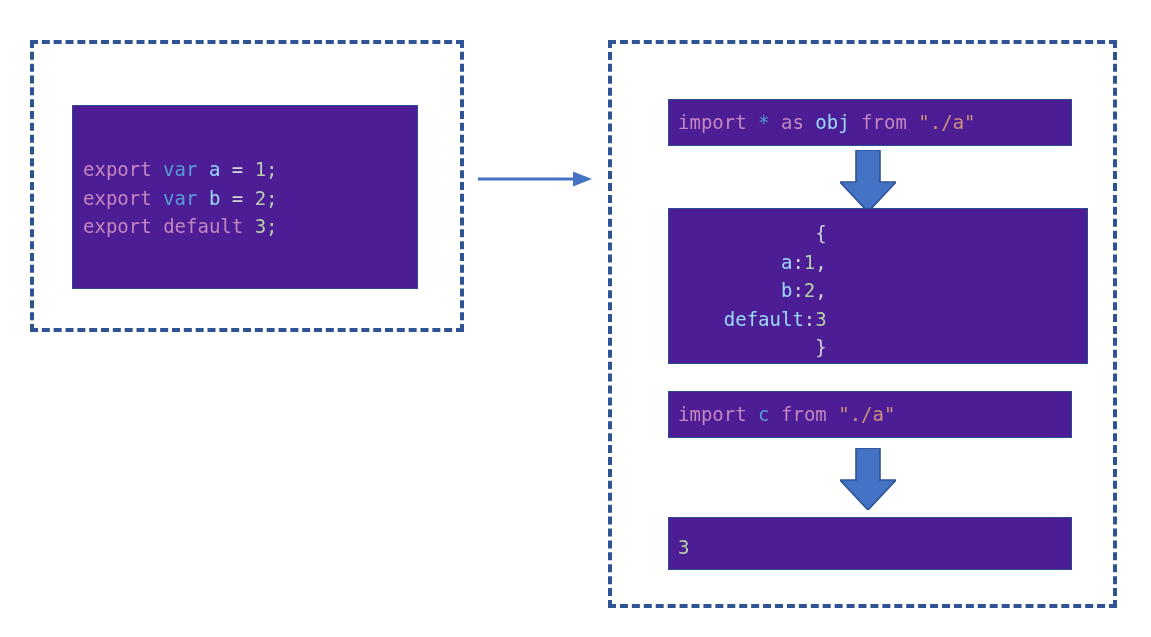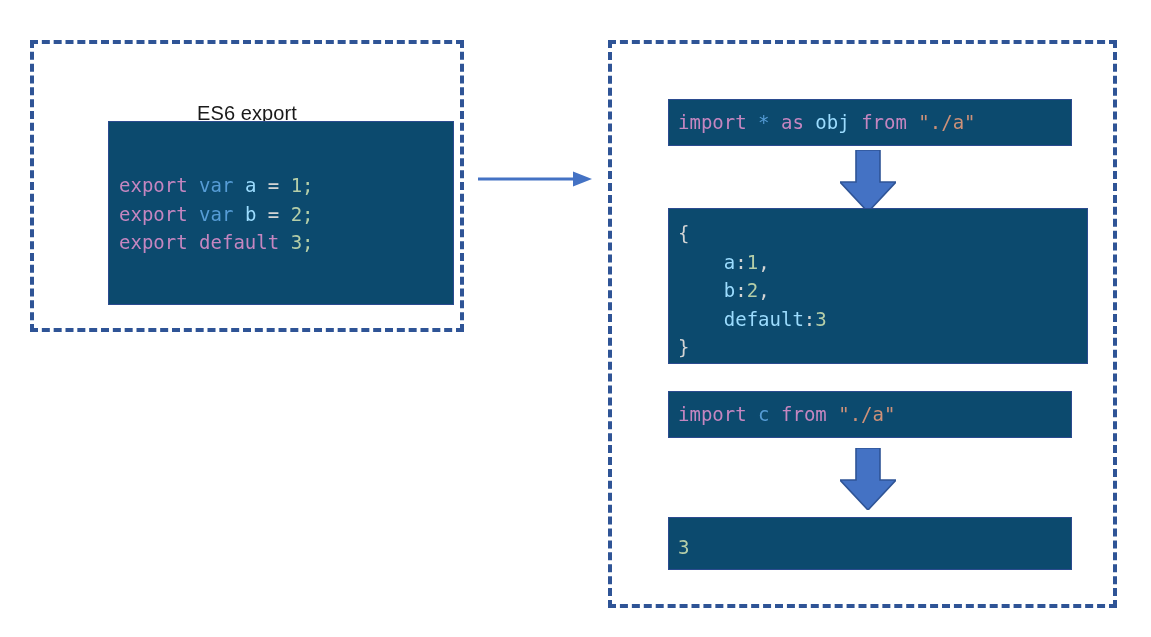--- a/index.html
+++ b/index.html
@@ -34,33 +34,34 @@
     color: #1a1a1a;
     letter-spacing: 0.1px;
     white-space: nowrap;
   }
   #title-export { top: 58px; }
   #title-import { top: 58px; }
 
   
   .code-block {
     position: absolute;
-    background: #0c4a6e;
+    background: #4c1d95;
     border: 1px solid #2b4b8f;
     box-sizing: border-box;
     font-family: "DejaVu Sans Mono", "Liberation Mono", monospace;
     font-size: 19px;
     line-height: 28.5px;
     color: #d4d4d4;
     white-space: pre;
     overflow: hidden;
+    text-align: right;
   }
   .code-inner { position: absolute; }
 
-  #block-export      { left: 72px;  top: 121px; width: 346px; height: 184px; margin-left: 36px; }
+  #block-export      { left: 72px;  top: 105px; width: 346px; height: 184px; }
   #block-export .code-inner { left: 10px; top: 49px; }
 
   #block-import-star { left: 668px; top: 99px;  width: 404px; height: 47px; }
   #block-import-star .code-inner { left: 9px; top: 8px; }
 
   #block-obj         { left: 668px; top: 208px; width: 420px; height: 156px; }
   #block-obj .code-inner { left: 9px; top: 10px; }
 
   #block-import-c    { left: 668px; top: 391px; width: 404px; height: 47px; }
   #block-import-c .code-inner { left: 9px; top: 8px; }

